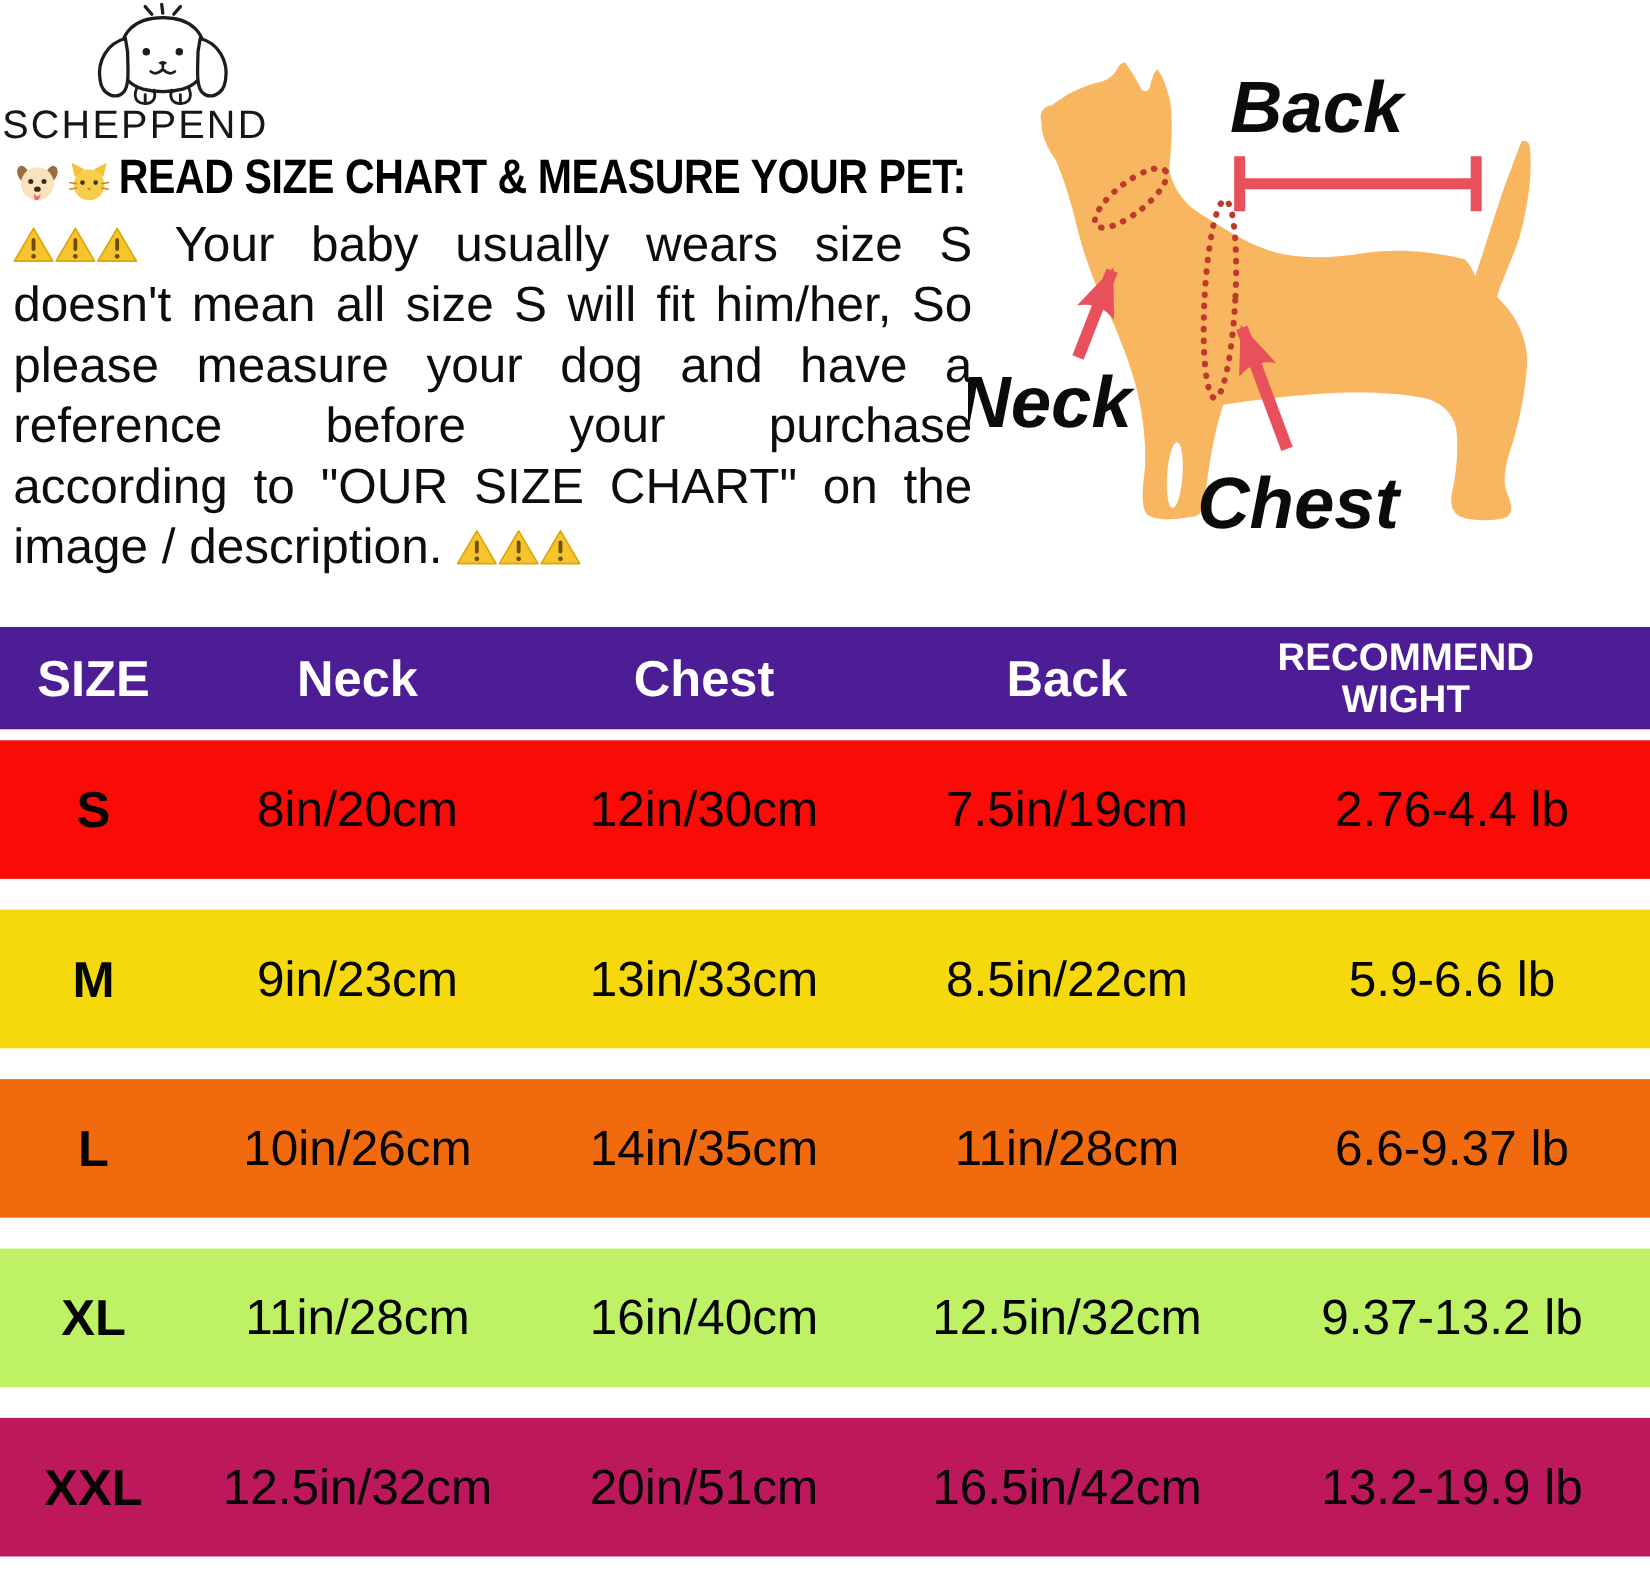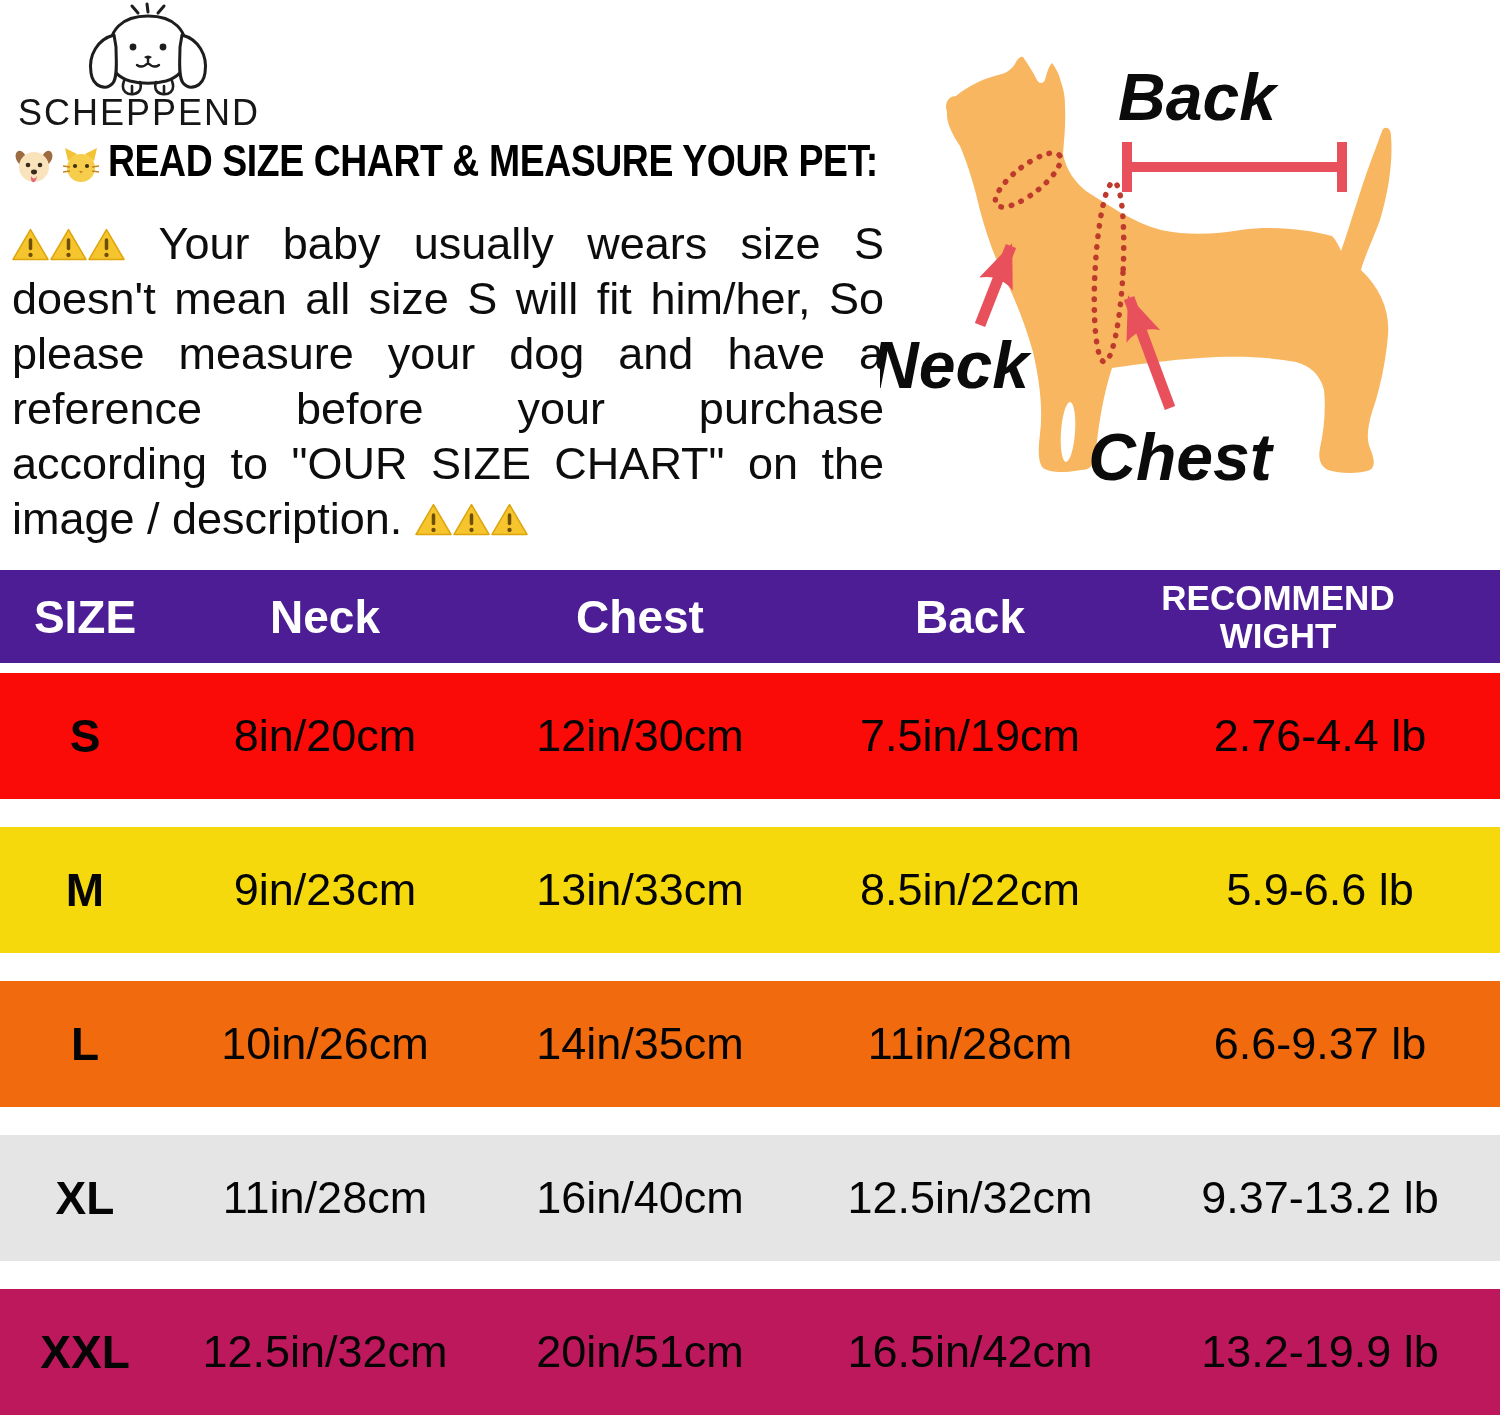--- a/index.html
+++ b/index.html
@@ -6,39 +6,39 @@
   body{
     width:1500px;height:1428px;position:relative;overflow:hidden;
     background:#ffffff;color:#000;
     font-family:"Liberation Sans", sans-serif;
   }
   .page{position:absolute;inset:0}
 
   
   .logo{position:absolute;left:58px;top:2px}
   .brand-name{
-    position:absolute;left:18px;top:92px;
+    position:absolute;left:2px;top:92px;
     font-size:36px;letter-spacing:2px;color:#161616;
   }
 
   
   .headline{
     position:absolute;left:14px;top:138px;width:890px;height:48px;
     display:flex;align-items:flex-end;gap:7px;white-space:nowrap;
   }
   .headline .emoji{width:40px;height:40px;flex:0 0 auto}
   .headline-text{
     font-weight:bold;font-size:44px;letter-spacing:-0.5px;
     transform:scaleX(0.85);transform-origin:left center;display:inline-block;
   }
 
   
   .notice{
     position:absolute;left:12px;top:194px;width:872px;
-    font-size:45px;line-height:55px;color:#0d0d0d;margin-top:22px;
+    font-size:45px;line-height:55px;color:#0d0d0d;
   }
   .notice-line{height:55px;overflow:visible;white-space:nowrap}
   .notice-line.just{text-align:justify;text-align-last:justify;white-space:normal}
   .warn-icon{display:inline-block;width:37px;height:33px;vertical-align:-2px;margin-right:1px}
   .warn-group{white-space:nowrap}
 
   
   .diagram{position:absolute;left:880px;top:30px;width:620px;height:545px}
   .diagram svg{display:block}
   .diagram text{
@@ -225,21 +225,21 @@
           <div class="cell">8.5in/22cm</div>
           <div class="cell">5.9-6.6 lb</div>
         </div>
         <div class="grid trow" style="background: rgb(242, 106, 14);">
           <div class="cell cell-size">L</div>
           <div class="cell">10in/26cm</div>
           <div class="cell">14in/35cm</div>
           <div class="cell">11in/28cm</div>
           <div class="cell">6.6-9.37 lb</div>
         </div>
-        <div class="grid trow" style="background: #e5e5e5;">
+        <div class="grid trow" style="background: #bef264;">
           <div class="cell cell-size">XL</div>
           <div class="cell">11in/28cm</div>
           <div class="cell">16in/40cm</div>
           <div class="cell">12.5in/32cm</div>
           <div class="cell">9.37-13.2 lb</div>
         </div>
         <div class="grid trow" style="background: #be185d;">
           <div class="cell cell-size">XXL</div>
           <div class="cell">12.5in/32cm</div>
           <div class="cell">20in/51cm</div>

